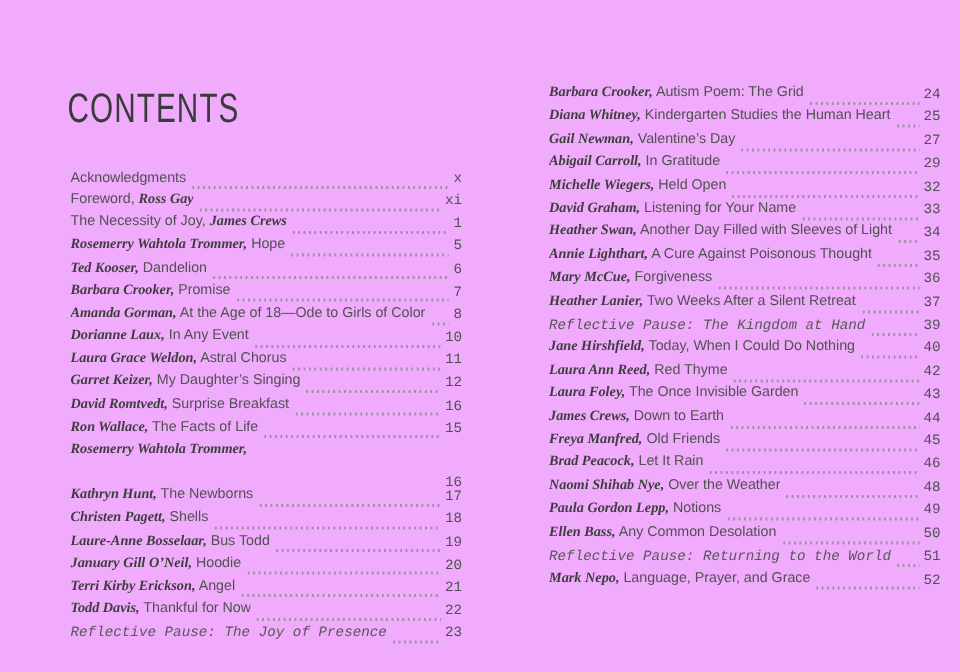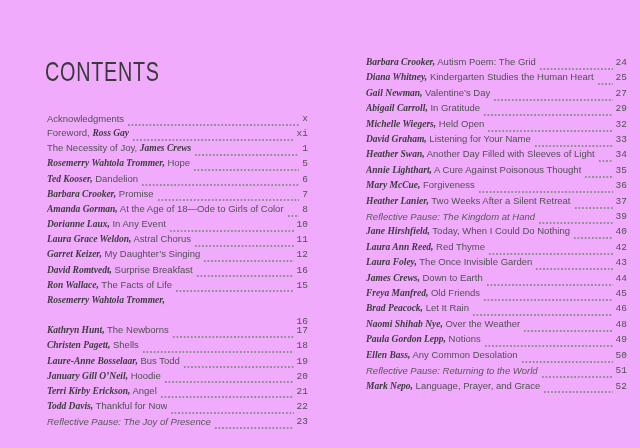--- a/index.html
+++ b/index.html
@@ -51,21 +51,21 @@
     font-family: "Liberation Sans", sans-serif;
     color: #515151;
   }
   .seg-author {
     font-family: "Liberation Serif", serif;
     font-style: italic;
     font-weight: 600;
     color: #3d3d3d;
   }
   .seg-pause {
-    font-family: Liberation Sans, sans-serif;
+    font-family: Liberation Mono, monospace;
     font-style: italic;
     color: #585858;
   }
   .leader {
     flex: 1 0 6px;
     height: 2px;
     margin: 0 3px;
     position: relative;
     top: -0.5px;
     background-image: radial-gradient(circle, #8f8f8f 0.7px, rgba(0,0,0,0) 0.9px);

